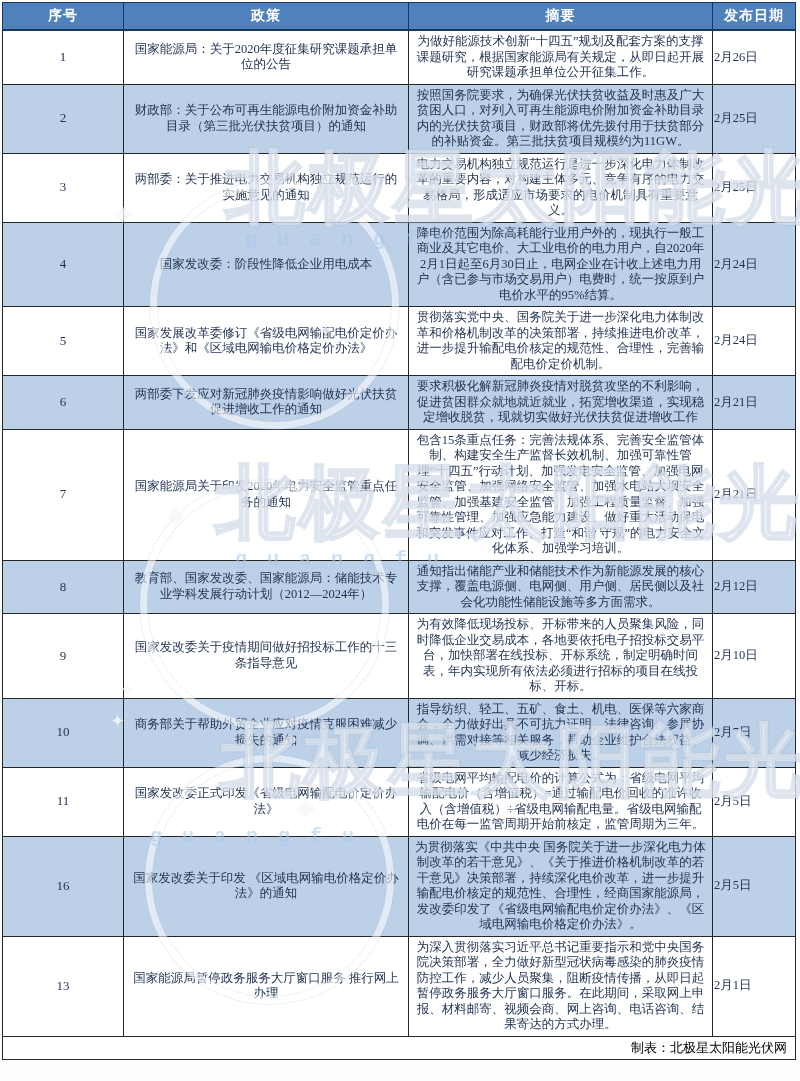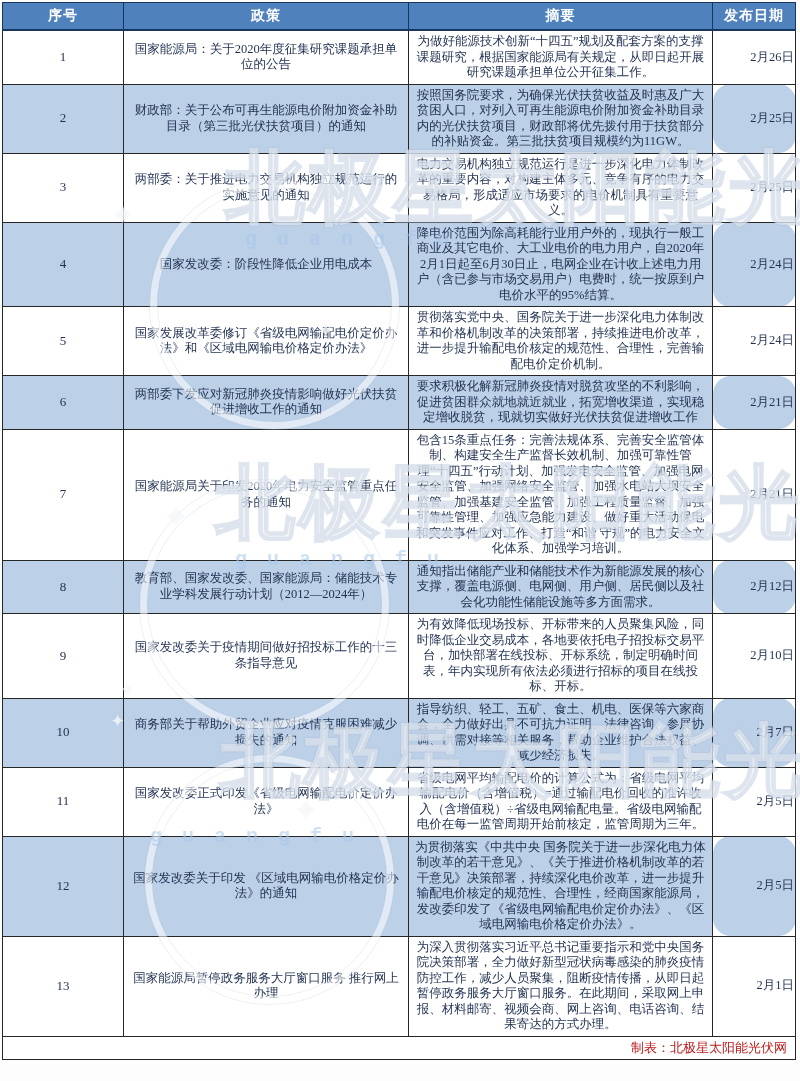--- a/index.html
+++ b/index.html
@@ -41,27 +41,27 @@
     border:1px solid #262626;
     color:#1f3050;
     font-size:12.5px;
     line-height:1.24;
     vertical-align:middle;
     word-break:break-all;
   }
   table.policy td.c0{text-align:center;font-size:13px;}
   table.policy td.c1{text-align:center;padding:3px 6px;}
   table.policy td.c2{text-align:center;padding:3px 6px;}
-  table.policy td.c3{text-align:right;white-space:nowrap;border-radius:18px;}
+  table.policy td.c3{text-align:left;white-space:nowrap;}
   table.policy tr.alt td{background:#bcd0e8;}
   table.policy tfoot td{
     text-align:right;
     padding:3px 8px;
     font-size:13px;
-    color:#b91c1c;
+    color:#000000;
     background:#fff;
     height:16px;
   }
   
   .wm{
     position:absolute;
     left:0;top:0;width:800px;height:0;
     pointer-events:none;
     z-index:6;
   }
@@ -179,21 +179,21 @@
           <td class="c2">指导纺织、轻工、五矿、食土、机电、医保等六家商会，全力做好出具不可抗力证明、法律咨询、参展协调、供需对接等相关服务，帮助企业维护合法权益、减少经济损失。</td>
           <td class="c3">2月7日</td>
         </tr>
         <tr>
           <td class="c0">11</td>
           <td class="c1">国家发改委正式印发《省级电网输配电价定价办法》</td>
           <td class="c2">省级电网平均输配电价的计算公式为：省级电网平均输配电价（含增值税）=通过输配电价回收的准许收入（含增值税）÷省级电网输配电量。省级电网输配电价在每一监管周期开始前核定，监管周期为三年。</td>
           <td class="c3">2月5日</td>
         </tr>
         <tr class="alt">
-          <td class="c0">12</td>
+          <td class="c0">16</td>
           <td class="c1">国家发改委关于印发 《区域电网输电价格定价办法》的通知</td>
           <td class="c2">为贯彻落实《中共中央 国务院关于进一步深化电力体制改革的若干意见》、《关于推进价格机制改革的若干意见》决策部署，持续深化电价改革，进一步提升输配电价核定的规范性、合理性，经商国家能源局，发改委印发了《省级电网输配电价定价办法》、《区域电网输电价格定价办法》。</td>
           <td class="c3">2月5日</td>
         </tr>
         <tr>
           <td class="c0">13</td>
           <td class="c1">国家能源局暂停政务服务大厅窗口服务 推行网上办理</td>
           <td class="c2">为深入贯彻落实习近平总书记重要指示和党中央国务院决策部署，全力做好新型冠状病毒感染的肺炎疫情防控工作，减少人员聚集，阻断疫情传播，从即日起暂停政务服务大厅窗口服务。在此期间，采取网上申报、材料邮寄、视频会商、网上咨询、电话咨询、结果寄达的方式办理。</td>
           <td class="c3">2月1日</td>
         </tr>

